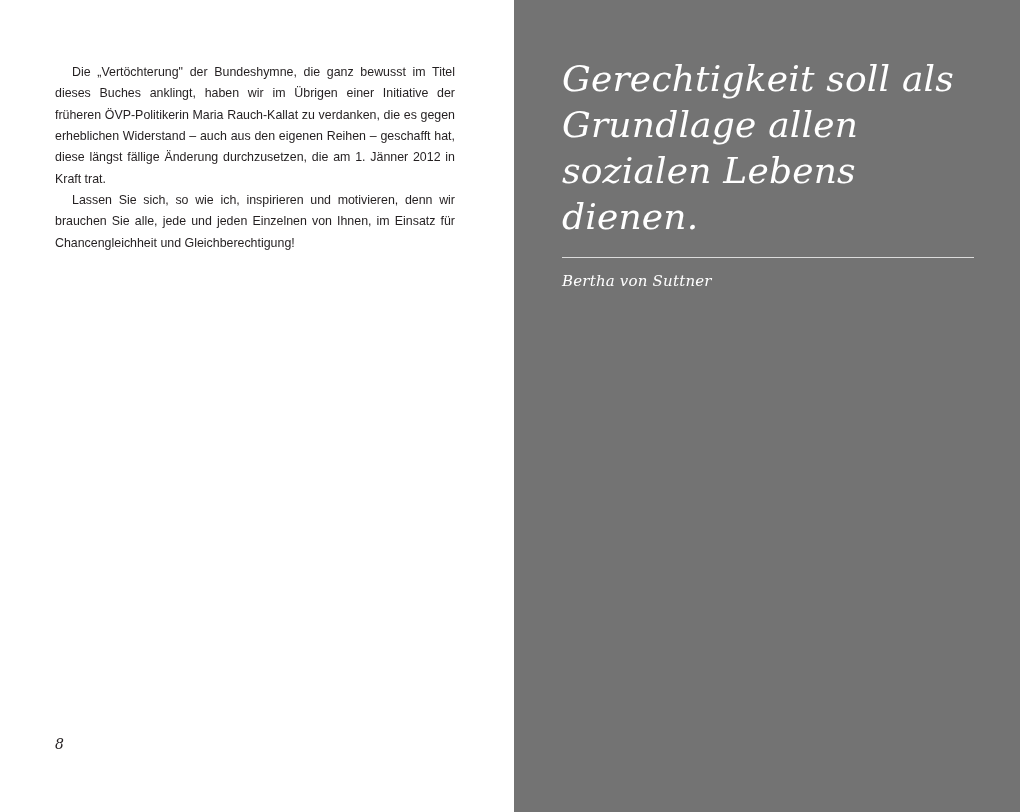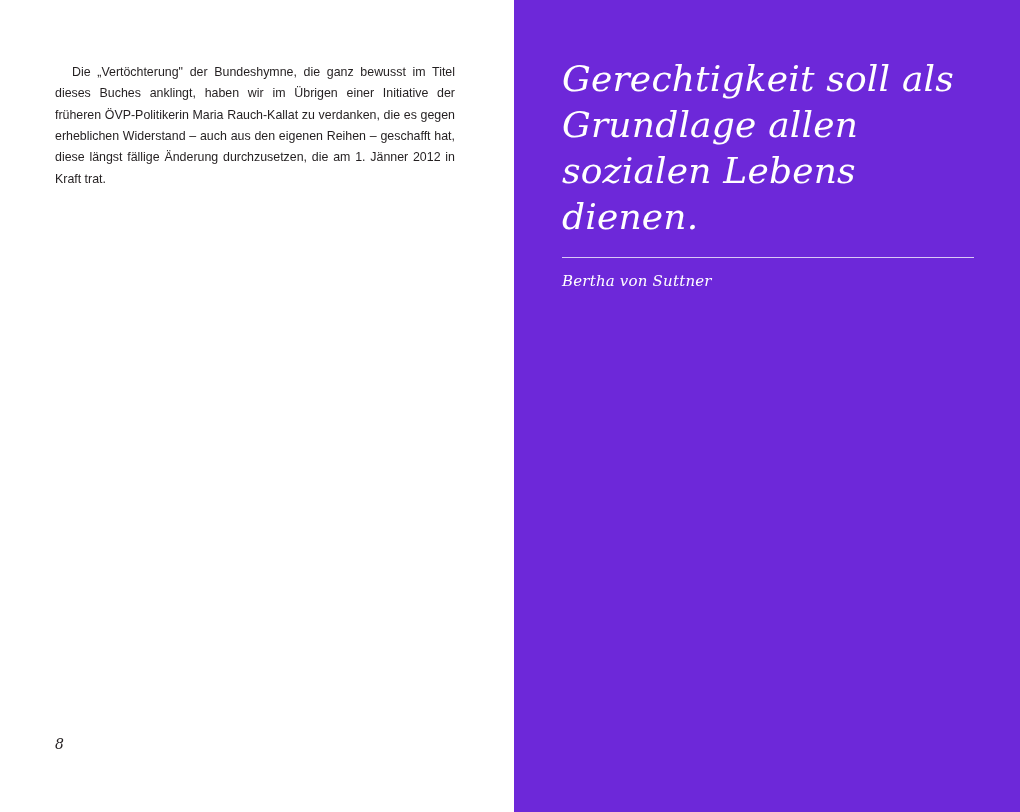--- a/index.html
+++ b/index.html
@@ -51,21 +51,21 @@
     font-family: "DejaVu Serif", serif;
     font-style: italic;
     font-size: 14px;
     color: #231f20;
   }
   
   .page-right {
     position: relative;
     width: 506px;
     height: 812px;
-    background: #6d28d9;
+    background: #737373;
     box-sizing: border-box;
   }
   .quote {
     position: absolute;
     left: 48px;
     top: 56px;
     width: 420px;
     font-family: "DejaVu Serif", serif;
     font-style: italic;
     font-size: 36px;
@@ -93,20 +93,21 @@
   }
 </style>
 </head>
 <body>
 
 <div class="spread">
 
   <div class="page-left">
     <div class="body-text">
       <p>Die „Vertöchterung" der Bundeshymne, die ganz bewusst im Titel dieses Buches anklingt, haben wir im Übrigen einer Initiative der früheren ÖVP-Politikerin Maria Rauch-Kallat zu verdanken, die es gegen erheblichen Widerstand – auch aus den eigenen Reihen – geschafft hat, diese längst fällige Änderung durchzusetzen, die am 1. Jänner 2012 in Kraft trat.</p>
+      <p>Lassen Sie sich, so wie ich, inspirieren und motivieren, denn wir brauchen Sie alle, jede und jeden Einzelnen von Ihnen, im Einsatz für Chancengleichheit und Gleichberechtigung!</p>
     </div>
     <div class="page-number">8</div>
   </div>
 
   <div class="page-right">
     <div class="quote">Gerechtigkeit soll als Grundlage allen sozialen Lebens dienen.</div>
     <div class="quote-rule"></div>
     <div class="quote-attrib">Bertha von Suttner</div>
   </div>
 

